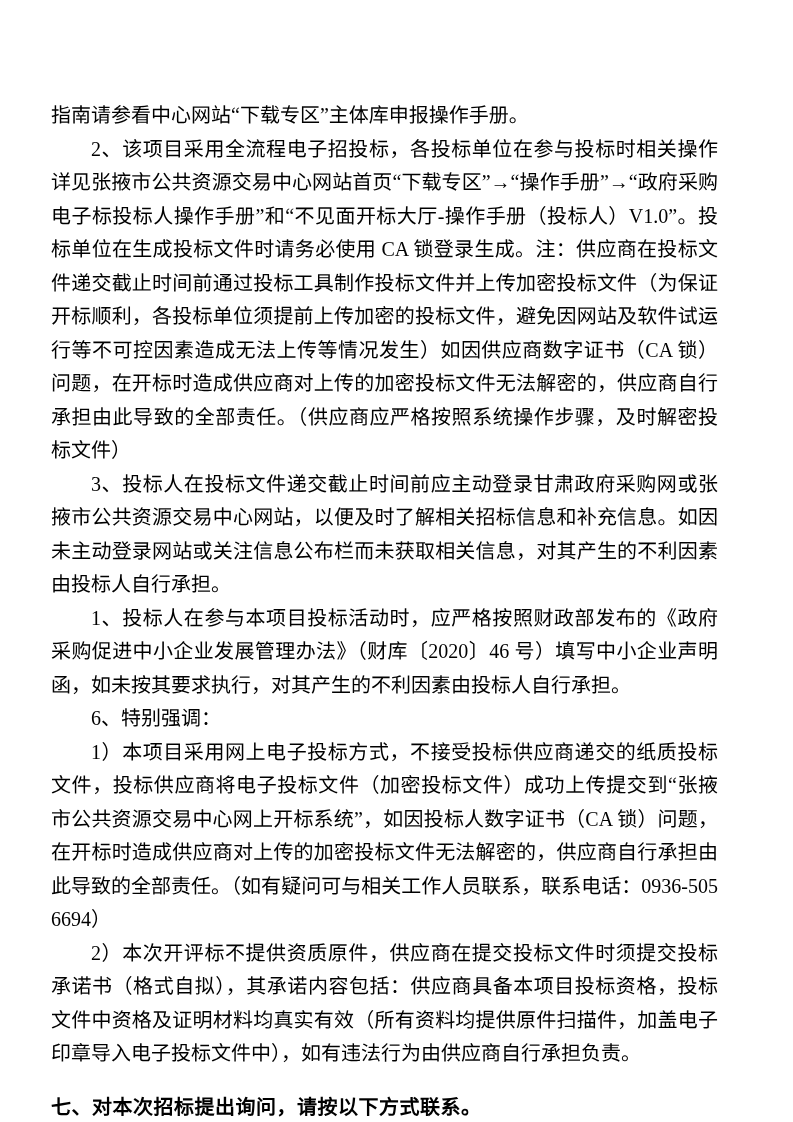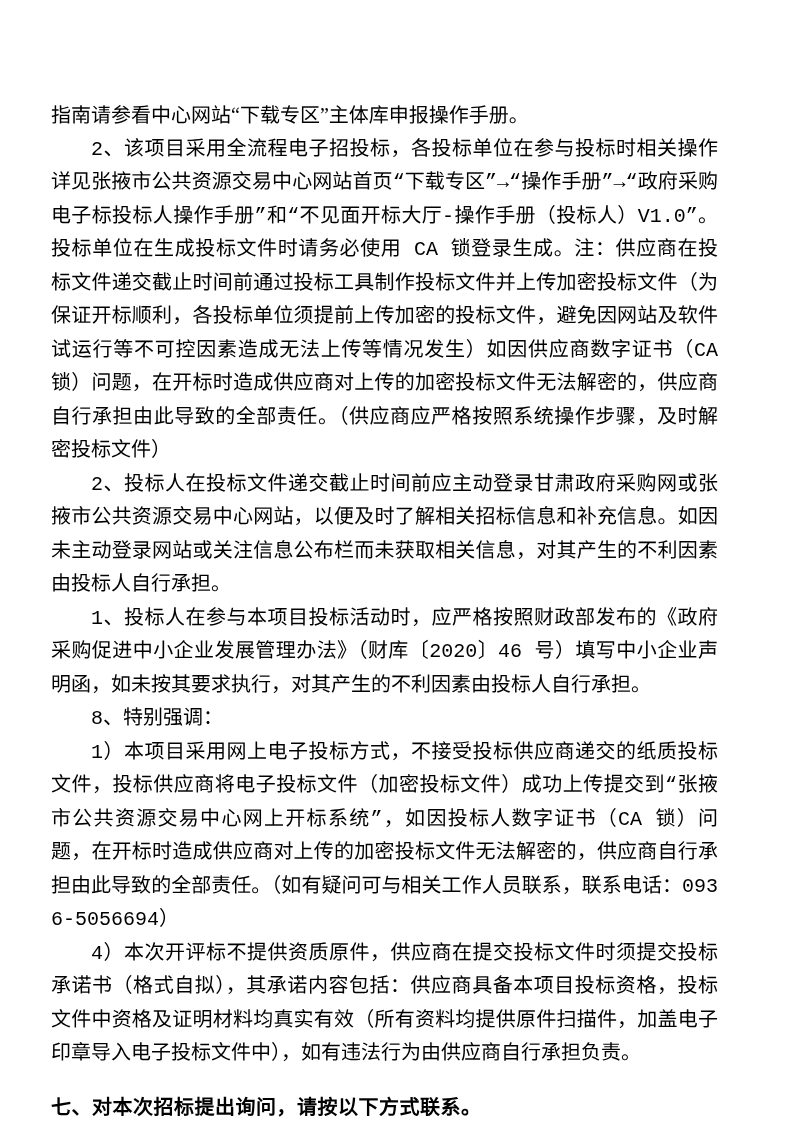--- a/index.html
+++ b/index.html
@@ -26,37 +26,36 @@
   .content p {
     margin: 0;
     font-size: 20px;
     line-height: 33.5px;
     text-align: justify;
     text-justify: inter-ideograph;
     word-break: break-all;
   }
   .content p.indent {
     text-indent: 40px;
-    font-family: Liberation Mono, monospace;
   }
   .content p.section-heading {
     font-family: "Liberation Sans", "DejaVu Sans", sans-serif;
     font-weight: bold;
     text-align: left;
     letter-spacing: 0.5px;
     margin-top: 20px;
   }
 </style>
 </head>
 <body>
 
 <div class="page">
   <div class="content">
     <p>指南请参看中心网站“下载专区”主体库申报操作手册。</p>
     <p class="indent">2、该项目采用全流程电子招投标，各投标单位在参与投标时相关操作详见张掖市公共资源交易中心网站首页“下载专区”→“操作手册”→“政府采购电子标投标人操作手册”和“不见面开标大厅-操作手册（投标人）V1.0”。投标单位在生成投标文件时请务必使用 CA 锁登录生成。注：供应商在投标文件递交截止时间前通过投标工具制作投标文件并上传加密投标文件（为保证开标顺利，各投标单位须提前上传加密的投标文件，避免因网站及软件试运行等不可控因素造成无法上传等情况发生）如因供应商数字证书（CA 锁）问题，在开标时造成供应商对上传的加密投标文件无法解密的，供应商自行承担由此导致的全部责任。（供应商应严格按照系统操作步骤，及时解密投标文件）</p>
-    <p class="indent">2、投标人在投标文件递交截止时间前应主动登录甘肃政府采购网或张掖市公共资源交易中心网站，以便及时了解相关招标信息和补充信息。如因未主动登录网站或关注信息公布栏而未获取相关信息，对其产生的不利因素由投标人自行承担。</p>
+    <p class="indent">3、投标人在投标文件递交截止时间前应主动登录甘肃政府采购网或张掖市公共资源交易中心网站，以便及时了解相关招标信息和补充信息。如因未主动登录网站或关注信息公布栏而未获取相关信息，对其产生的不利因素由投标人自行承担。</p>
     <p class="indent">1、投标人在参与本项目投标活动时，应严格按照财政部发布的《政府采购促进中小企业发展管理办法》（财库〔2020〕46 号）填写中小企业声明函，如未按其要求执行，对其产生的不利因素由投标人自行承担。</p>
-    <p class="indent">8、特别强调：</p>
+    <p class="indent">6、特别强调：</p>
     <p class="indent">1）本项目采用网上电子投标方式，不接受投标供应商递交的纸质投标文件，投标供应商将电子投标文件（加密投标文件）成功上传提交到“张掖市公共资源交易中心网上开标系统”，如因投标人数字证书（CA 锁）问题，在开标时造成供应商对上传的加密投标文件无法解密的，供应商自行承担由此导致的全部责任。（如有疑问可与相关工作人员联系，联系电话：0936-5056694）</p>
-    <p class="indent">4）本次开评标不提供资质原件，供应商在提交投标文件时须提交投标承诺书（格式自拟），其承诺内容包括：供应商具备本项目投标资格，投标文件中资格及证明材料均真实有效（所有资料均提供原件扫描件，加盖电子印章导入电子投标文件中），如有违法行为由供应商自行承担负责。</p>
+    <p class="indent">2）本次开评标不提供资质原件，供应商在提交投标文件时须提交投标承诺书（格式自拟），其承诺内容包括：供应商具备本项目投标资格，投标文件中资格及证明材料均真实有效（所有资料均提供原件扫描件，加盖电子印章导入电子投标文件中），如有违法行为由供应商自行承担负责。</p>
     <p class="section-heading">七、对本次招标提出询问，请按以下方式联系。</p>
   </div>
 </div>
 
 </body></html>

